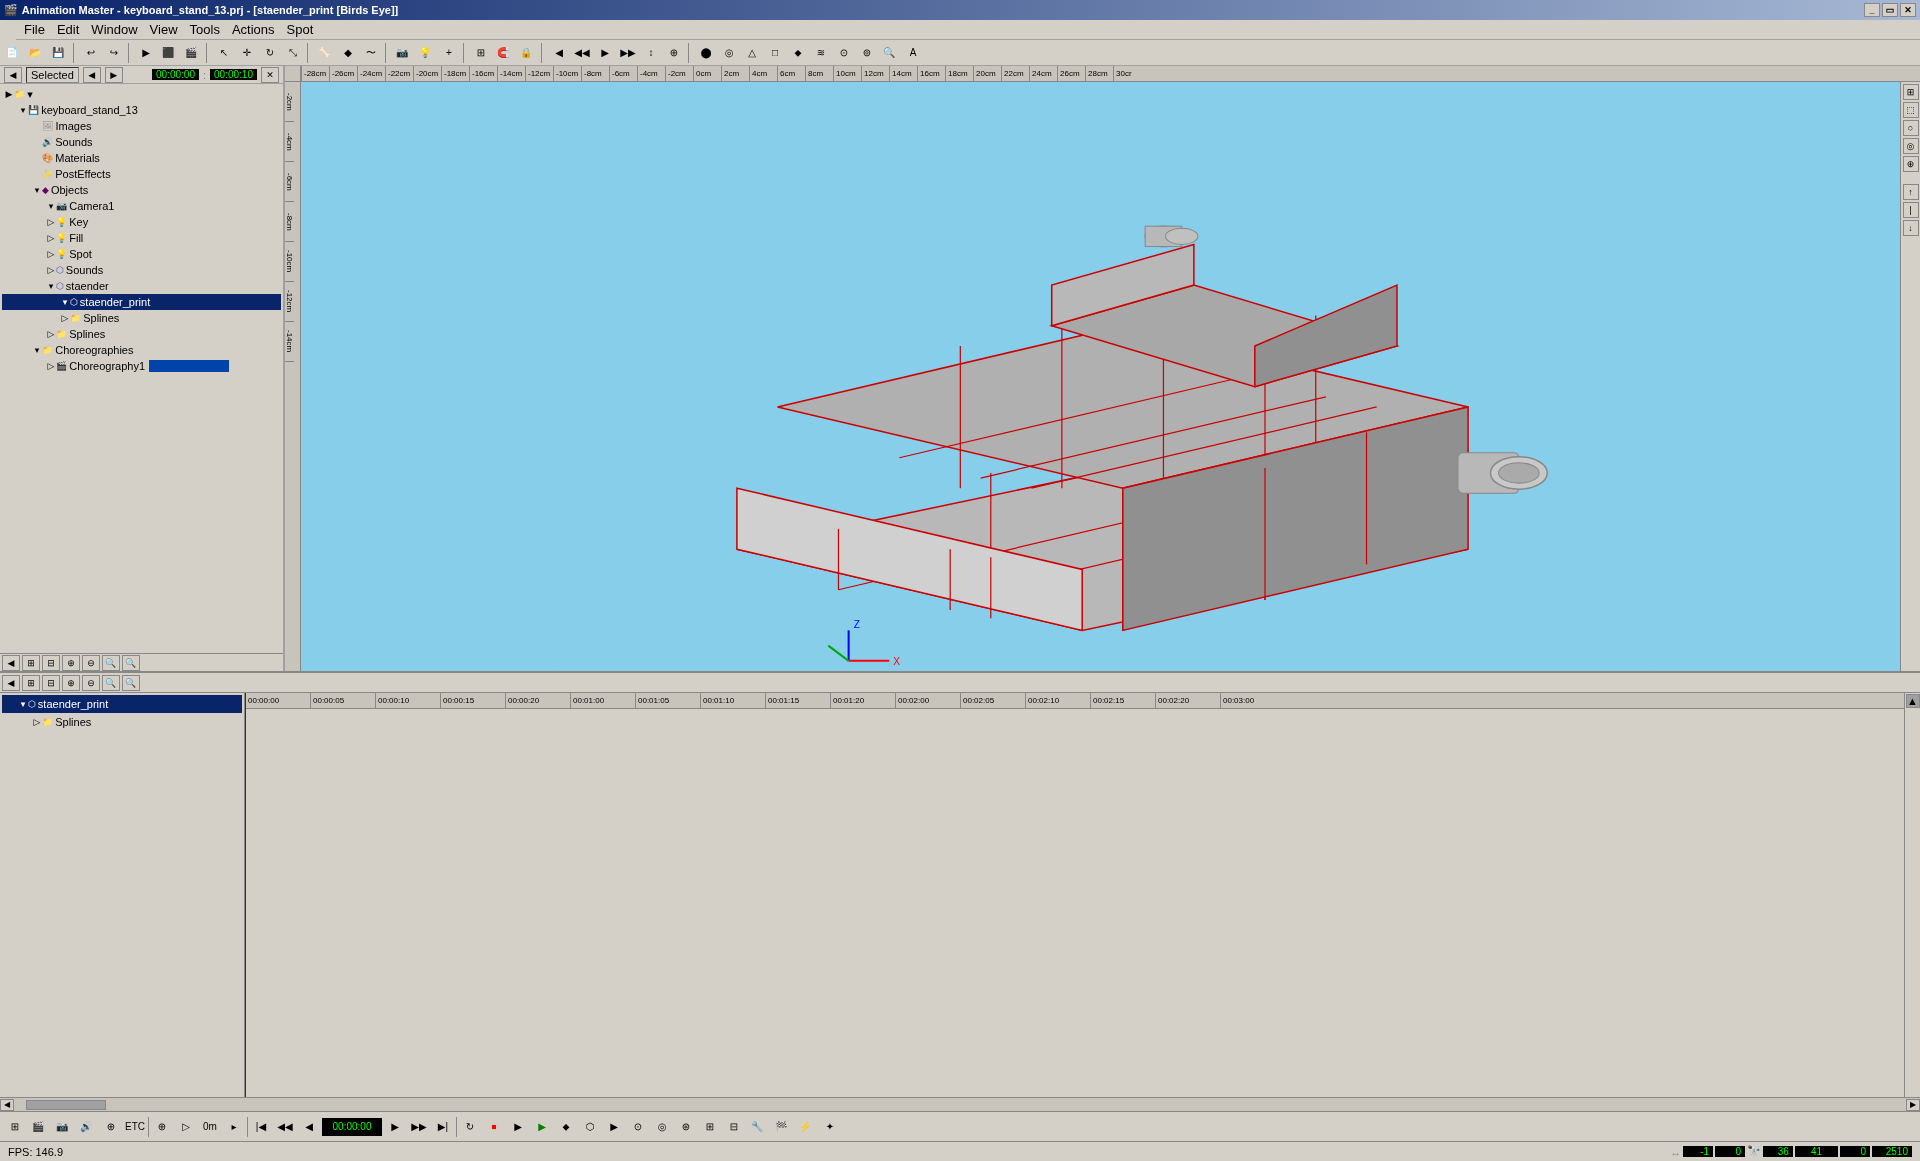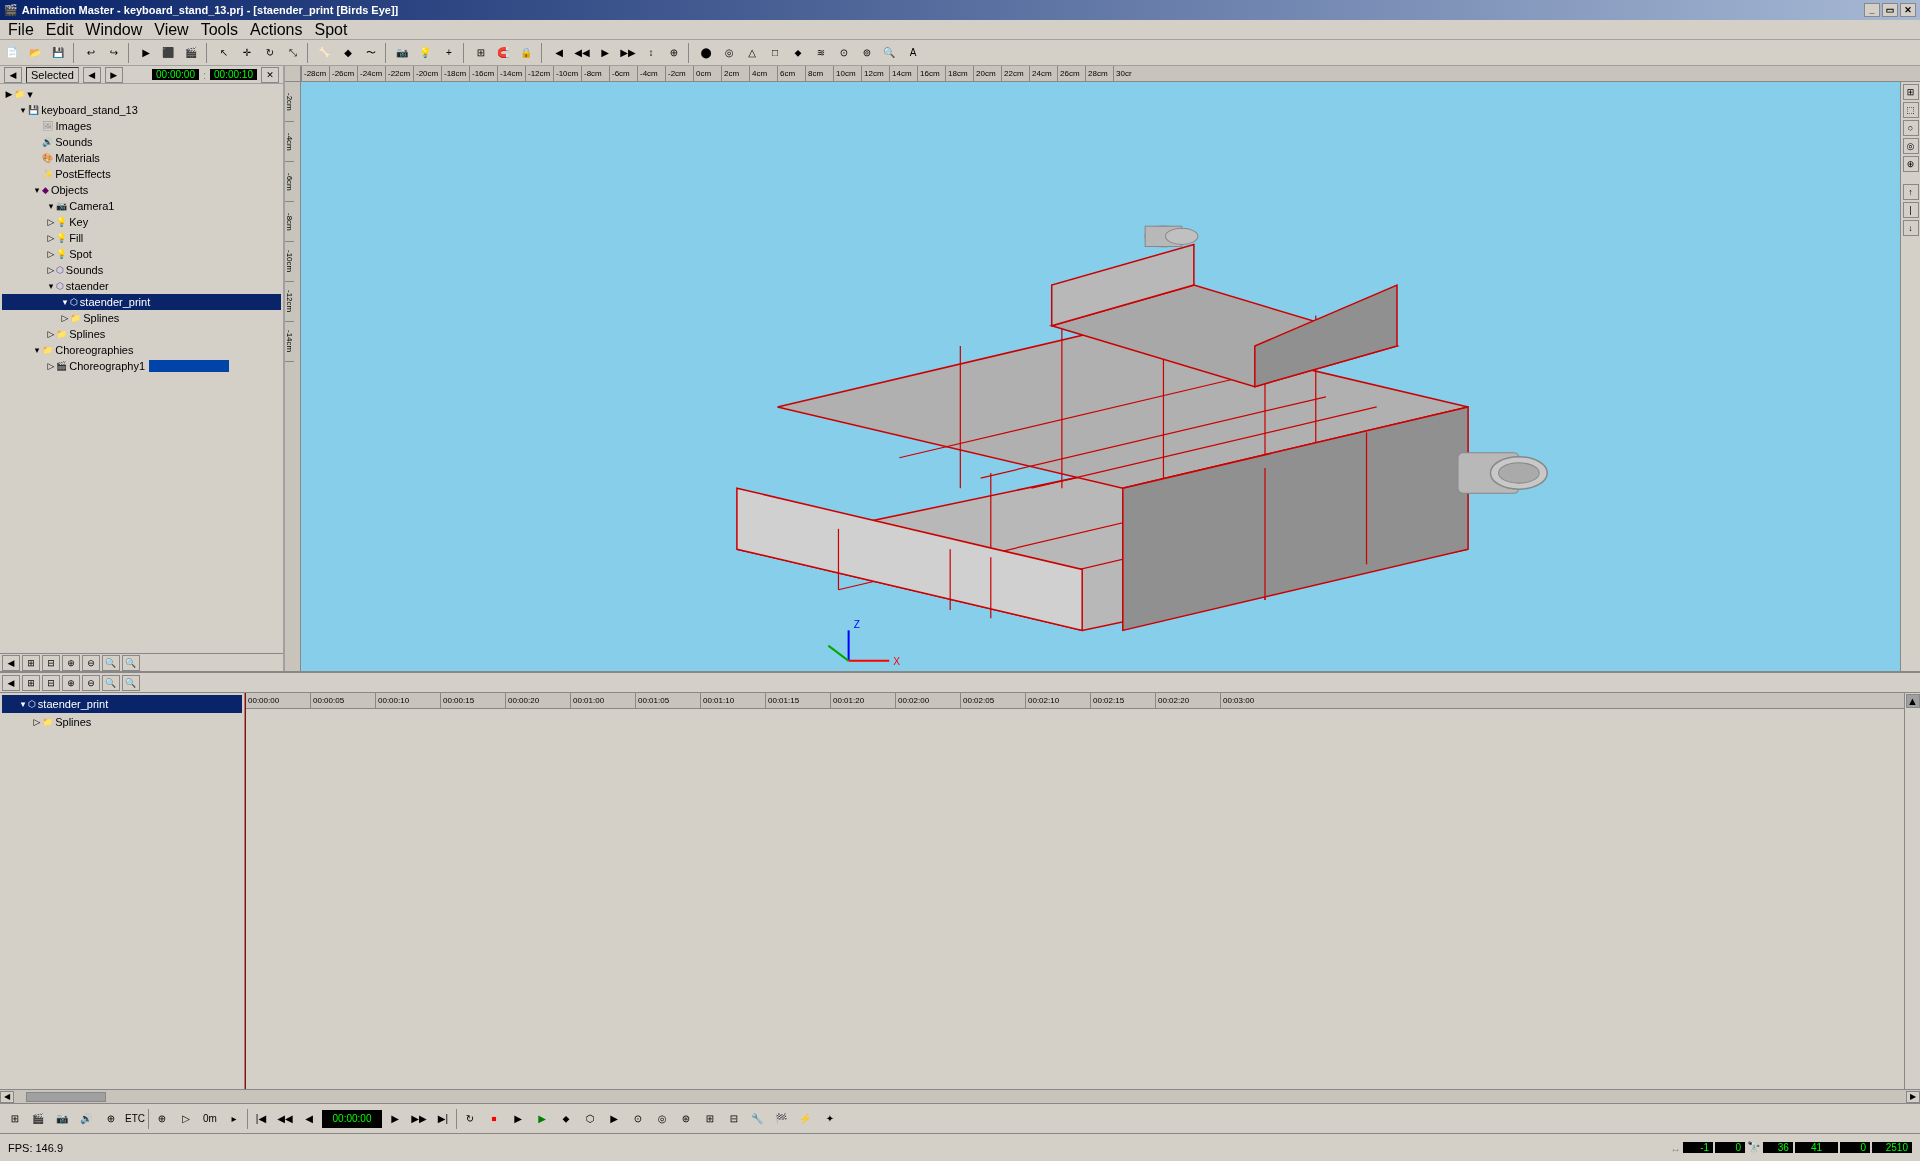--- a/index.html
+++ b/index.html
@@ -28,21 +28,22 @@
     }
 
     
     #menubar {
       height: 20px;
       background: #d4d0c8;
       display: flex;
       align-items: center;
       padding: 0 2px;
       border-bottom: 1px solid #a0a0a0;
-      font-size: 16px;
+      font-size: 13px;
+      margin-left: 16px;
     }
     .menu-item {
       padding: 2px 6px;
       cursor: pointer;
       color: #000;
     }
 
     
     #toolbar1, #toolbar2 {
       height: 26px;
@@ -730,21 +731,21 @@
       <div class="toolbar-btn">◎</div>
       <div class="toolbar-btn">⊛</div>
       <div class="toolbar-btn">⊞</div>
       <div class="toolbar-btn">⊟</div>
       <div class="toolbar-btn">🔧</div>
       <div class="toolbar-btn">🏁</div>
       <div class="toolbar-btn">⚡</div>
       <div class="toolbar-btn">✦</div>
     </div>
 
-    <div id="statusbar" style="height:28px; background:#d4d0c8; border-top:1px solid #888; display:flex; align-items:center; padding:0 8px; font-size:11px; gap:8px;">
+    <div id="statusbar" style="height:20px; background:#d4d0c8; border-top:1px solid #888; display:flex; align-items:center; padding:0 8px; font-size:11px; gap:8px;">
       <span>FPS: 146.9</span>
       <div style="flex:1;"></div>
       <div style="display:flex; align-items:center; gap:2px;">
         <span style="color:#888;">↔</span>
         <span style="background:#000; color:#00ff00; padding:0 4px; font-size:10px; min-width:30px; text-align:right;">-1</span>
         <span style="background:#000; color:#00ff00; padding:0 4px; font-size:10px; min-width:30px; text-align:right;">0</span>
         <span style="color:#888;">🔭</span>
         <span style="background:#000; color:#00ff00; padding:0 4px; font-size:10px; min-width:30px; text-align:right;">36</span>
         <span style="background:#000; color:#00ff00; padding:0 16px; font-size:10px; min-width:30px; text-align:right;">41</span>
         <span style="background:#000; color:#00ff00; padding:0 4px; font-size:10px; min-width:30px; text-align:right;">0</span>

